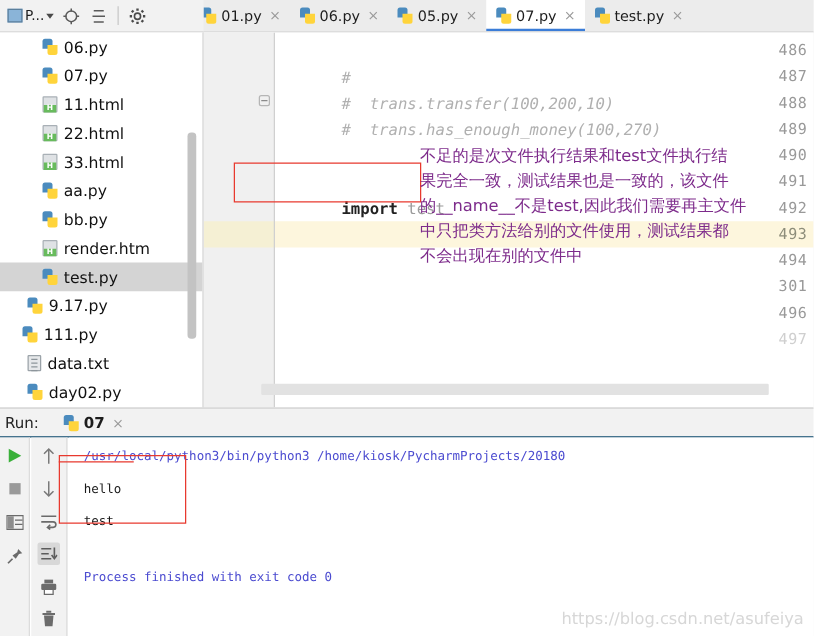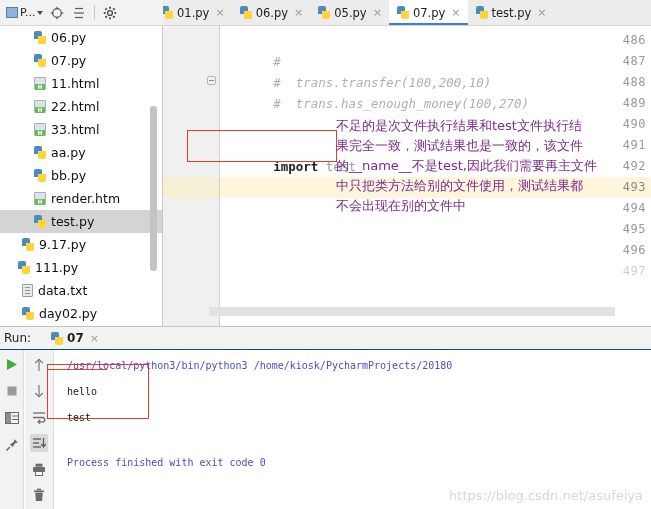--- a/index.html
+++ b/index.html
@@ -404,21 +404,21 @@
 
     <div class="lnum" style="top:4px;">486</div>
     <div class="lnum" style="top:25px;">487</div>
     <div class="lnum" style="top:46px;">488</div>
     <div class="lnum" style="top:67px;">489</div>
     <div class="lnum" style="top:88px;">490</div>
     <div class="lnum" style="top:109px;">491</div>
     <div class="lnum" style="top:130px;text-align:center;">492</div>
     <div class="lnum cur" style="top:151px;">493</div>
     <div class="lnum" style="top:172px;">494</div>
-    <div class="lnum" style="top:193px;">495</div>
+    <div class="lnum" style="top:193px;">301</div>
     <div class="lnum" style="top:214px;">496</div>
     <div class="lnum" style="top:235px; color:#cfcfcf;">497</div>
 
     <div class="fold" style="top:50px;"></div>
 
     <div class="codeline" style="top:4px;">
       <span class="cmt">#</span>
     </div>
     <div class="codeline" style="top:25px;">
       <span class="cmt">#  trans.transfer(100,200,10)</span>

